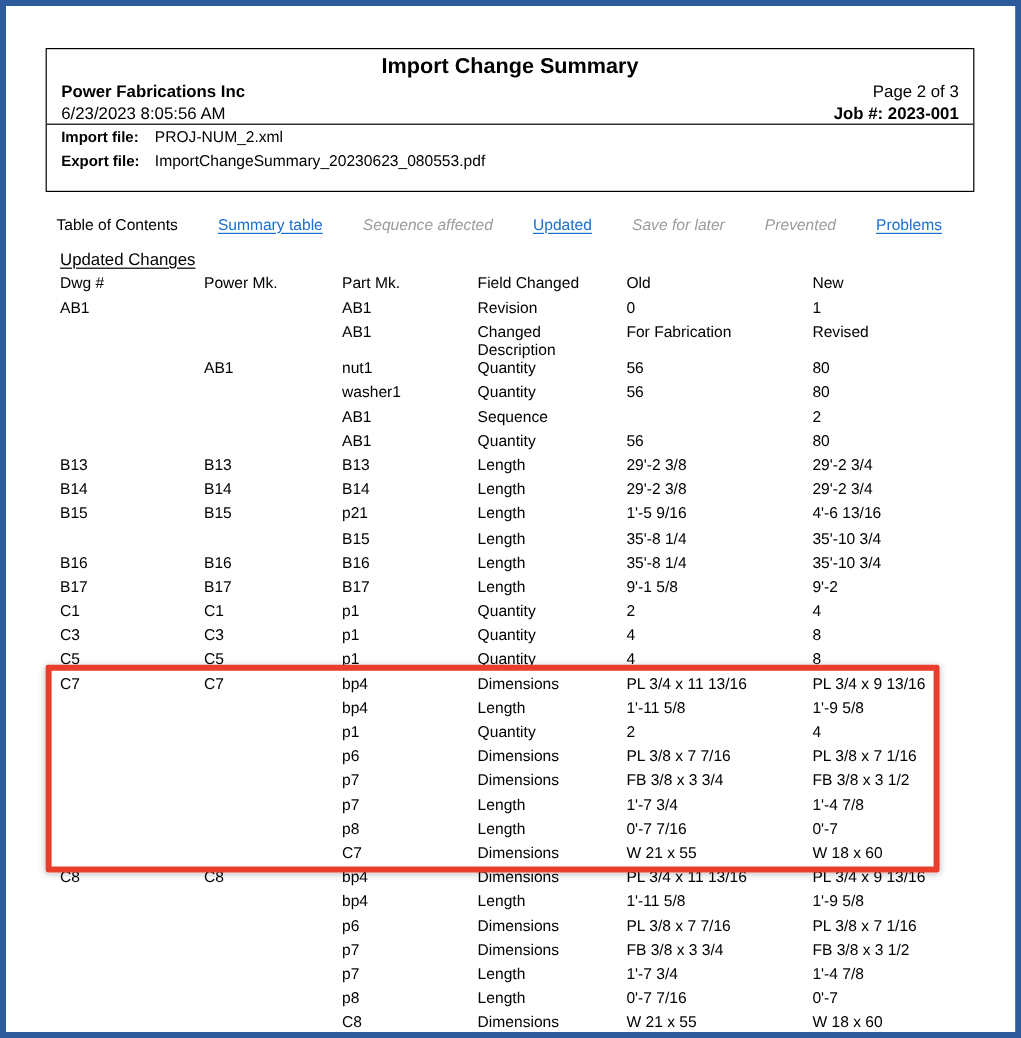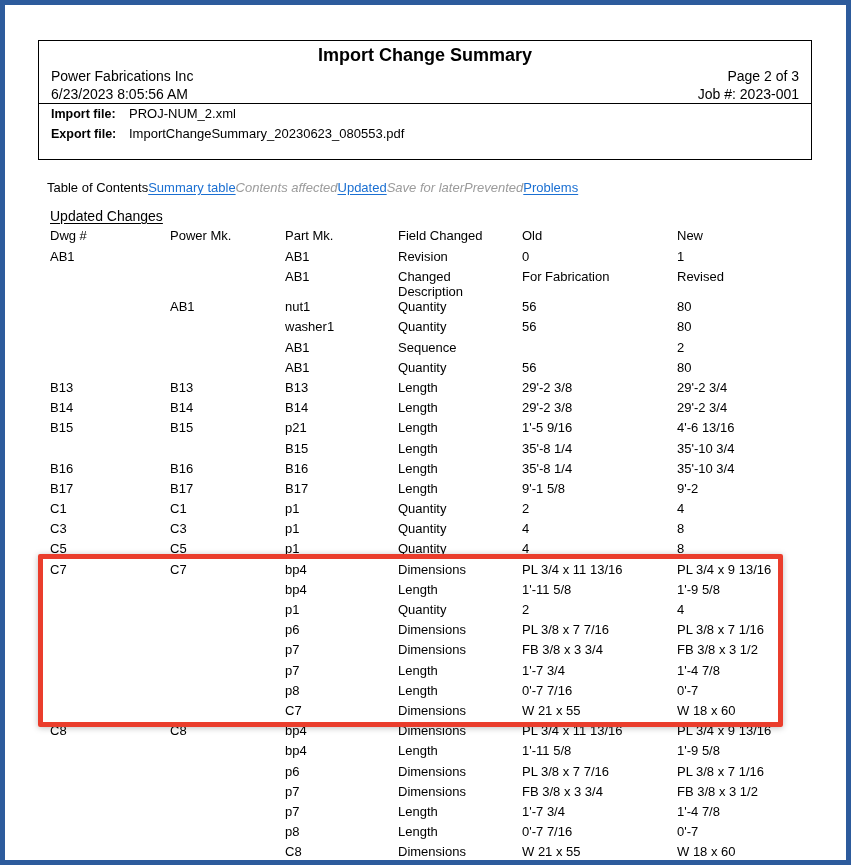--- a/index.html
+++ b/index.html
@@ -14,29 +14,29 @@
   .canvas { position: relative; width: 841px; height: 855px; }
 
   
   .header-box {
     position: absolute; left: 33px; top: 35px;
     width: 774px; height: 120px;
     border: 1.5px solid #000; background: #fff;
   }
   .hb-title { text-align: center; font-weight: bold; font-size: 18px; line-height: 24px; margin-top: 2px; }
   .hrow { display: flex; justify-content: space-between; padding: 0 12px; font-size: 14px; line-height: 18px; }
-  .bold { font-weight: normal; }
+  .bold { font-weight: bold; }
   .files { border-top: 1.5px solid #000; }
   .frow { display: flex; align-items: flex-start; padding-left: 12px; font-size: 13px; line-height: 20px; }
   .flabel { width: 78px; font-size: 12.5px; font-weight: bold; flex: none; }
 
   
   .toc-row {
     position: absolute; left: 42px; top: 175px; width: 738px;
-    display: flex; justify-content: flex-start;
+    display: flex; justify-content: space-between;
     font-size: 13px; line-height: 16px; white-space: nowrap;
   }
   .toc-label { color: #000; }
   .toc-link { color: var(--link, #1a6fd2); text-decoration: underline; text-underline-offset: 2px; cursor: pointer; }
   .toc-link.off { color: var(--muted, #9b9b9b); font-style: italic; text-decoration: none; cursor: default; }
 
   .section-title {
     position: absolute; left: 45px; top: 203px;
     font-size: 14px; text-decoration: underline; text-underline-offset: 2px;
   }
@@ -87,21 +87,21 @@
           <span class="flabel">Export file:</span>
           <span>ImportChangeSummary_20230623_080553.pdf</span>
         </div>
       </div>
     </div>
 
     <div class="toc-row">
       <span class="toc-label">Table of Contents</span>
 
     <span class="toc-link">Summary table</span>
-        <span class="toc-link off">Contents affected</span>
+        <span class="toc-link off">Sequence affected</span>
         <span class="toc-link">Updated</span>
         <span class="toc-link off">Save for later</span>
         <span class="toc-link off">Prevented</span>
         <span class="toc-link">Problems</span>
       </div>
 
     <div class="section-title">Updated Changes</div>
 
     <div class="table">
       <div class="tr thead" id="thead">

